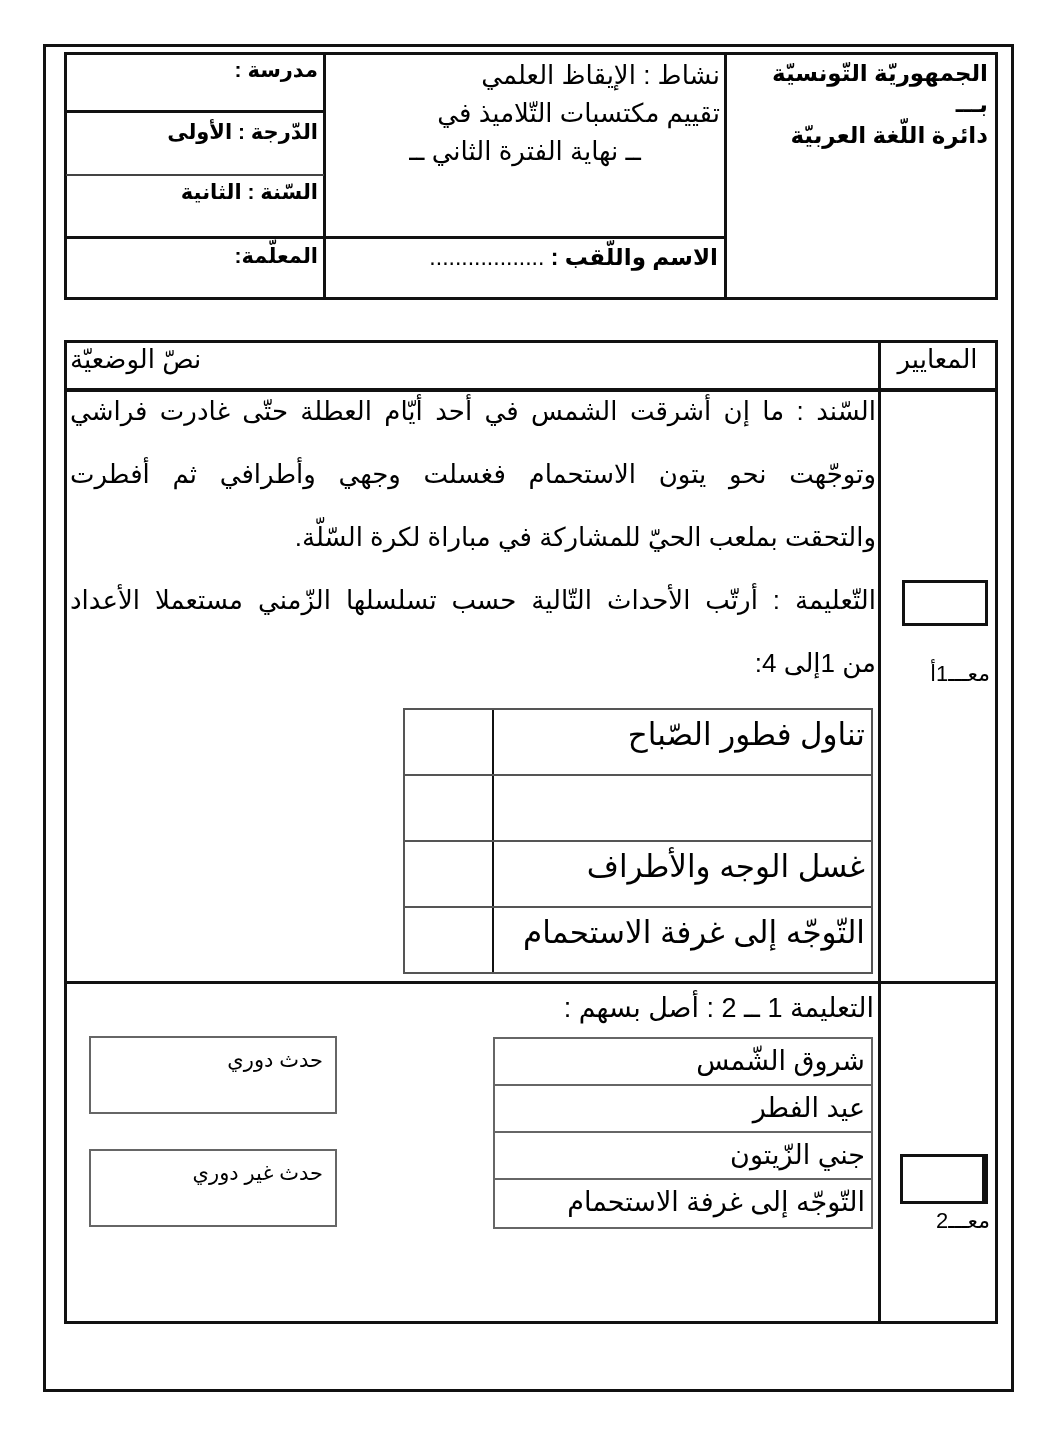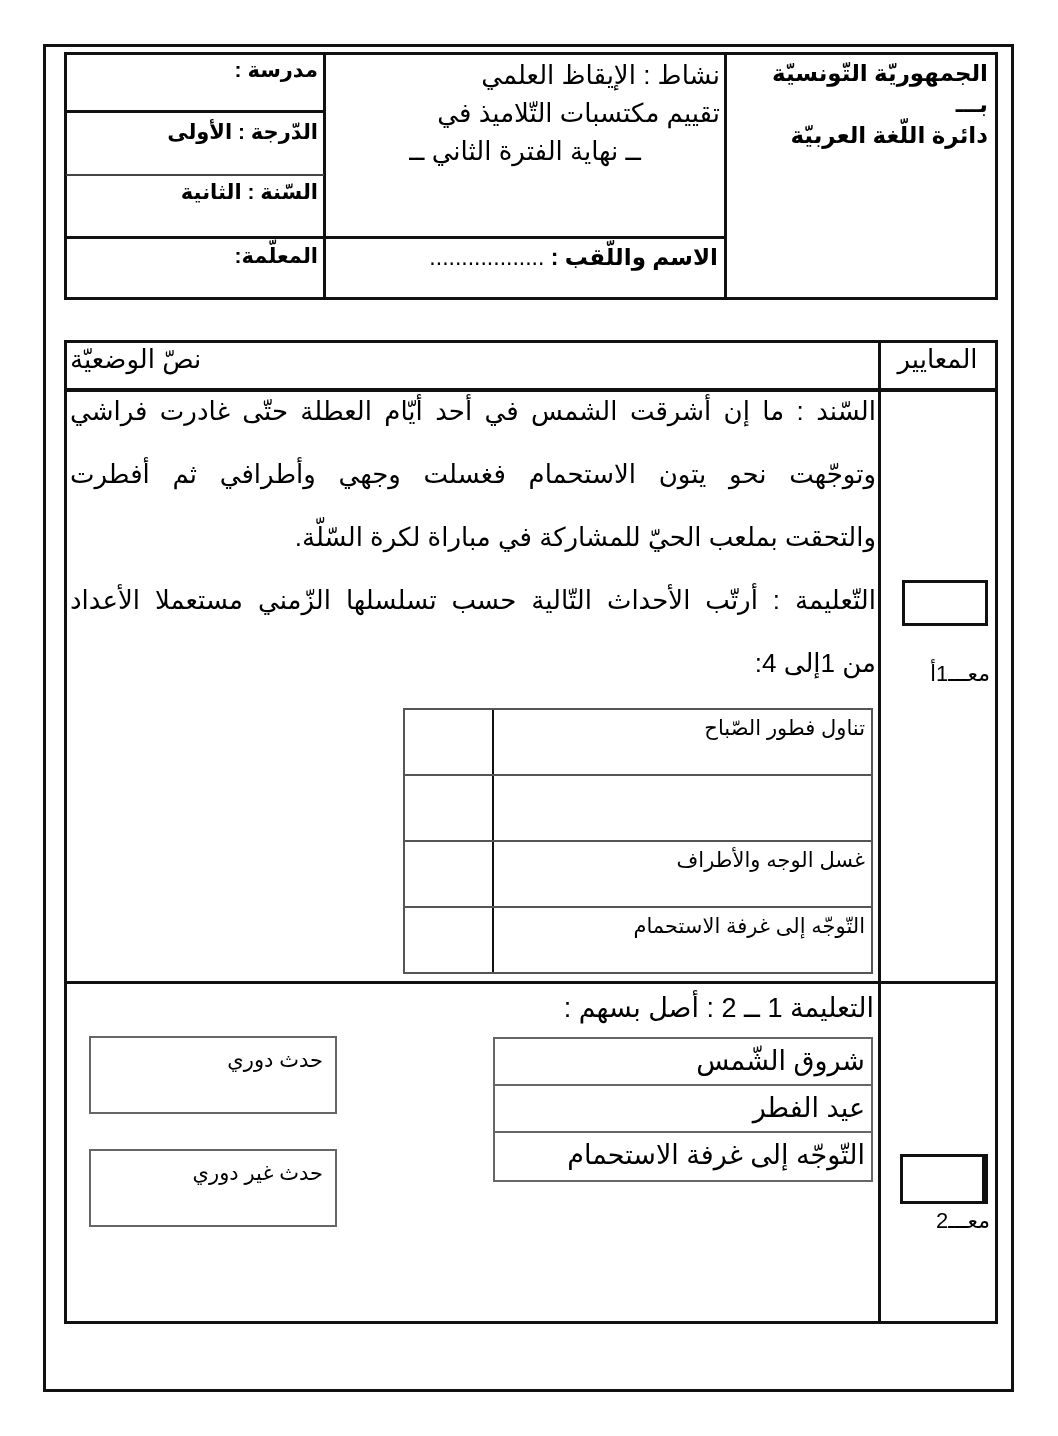--- a/index.html
+++ b/index.html
@@ -31,21 +31,21 @@
 
   .situation-head { left: 70px; top: 344px; width: 806px; font-size: 26px; text-align: left; direction: rtl; }
   .crit-head { left: 882px; top: 344px; width: 111px; font-size: 26px; text-align: center; direction: rtl; }
 
   .para { left: 70px; width: 806px; font-size: 26px; direction: rtl; text-align: justify; text-align-last: justify; white-space: nowrap; }
   .para.last { text-align-last: right; }
 
   .order-table { left: 403px; top: 708px; width: 470px; border: 2px solid #555; border-collapse: collapse; }
   .order-row { display: flex; height: 64px; border-bottom: 2px solid #555; }
   .order-row:last-child { border-bottom: none; }
-  .order-text { flex: 1; font-size: 21px; direction: rtl; text-align: right; padding: 6px 6px 0 0; }
+  .order-text { flex: 1; font-size: 31px; direction: rtl; text-align: right; padding: 6px 6px 0 0; }
   .order-box { width: 87px; border-right: 2px solid #111; }
 
   .score-box1 { left: 902px; top: 580px; width: 86px; height: 46px; border: 3px solid #111; }
   .score-lbl { font-size: 22px; direction: rtl; text-align: right; white-space: nowrap; }
   .score-box2 { left: 900px; top: 1154px; width: 88px; height: 50px; border: 3px solid #111; display: flex; }
   .score-box2 .half { flex: 1; }
   .score-box2 .half + .half { border-right: 3px solid #111; }
 
   .match-head { left: 480px; top: 992px; width: 394px; font-size: 27px; direction: rtl; text-align: right; white-space: nowrap; }
   .match-list { left: 493px; top: 1037px; width: 380px; border: 2px solid #666; }
@@ -121,20 +121,21 @@
   </div>
 </div>
 
 <div class="abs score-box1"></div>
 <div class="abs score-lbl" style="left:904px; top:632px; width:86px;margin-top:29px;">معـــ1أ</div>
 
 <div class="abs match-head">التعليمة 1 ــ 2 : أصل بسهم :</div>
 <div class="abs match-list">
   <div class="match-item">شروق الشّمس</div>
   <div class="match-item">عيد الفطر</div>
+  <div class="match-item">جني الزّيتون</div>
   <div class="match-item">التّوجّه إلى غرفة الاستحمام</div>
 </div>
 
 <div class="abs cat-box" style="top:1036px;">حدث دوري</div>
 <div class="abs cat-box" style="top:1149px;">حدث غير دوري</div>
 
 <div class="abs score-box2">
   <div class="half"></div>
   <div class="half"></div>
 </div>

